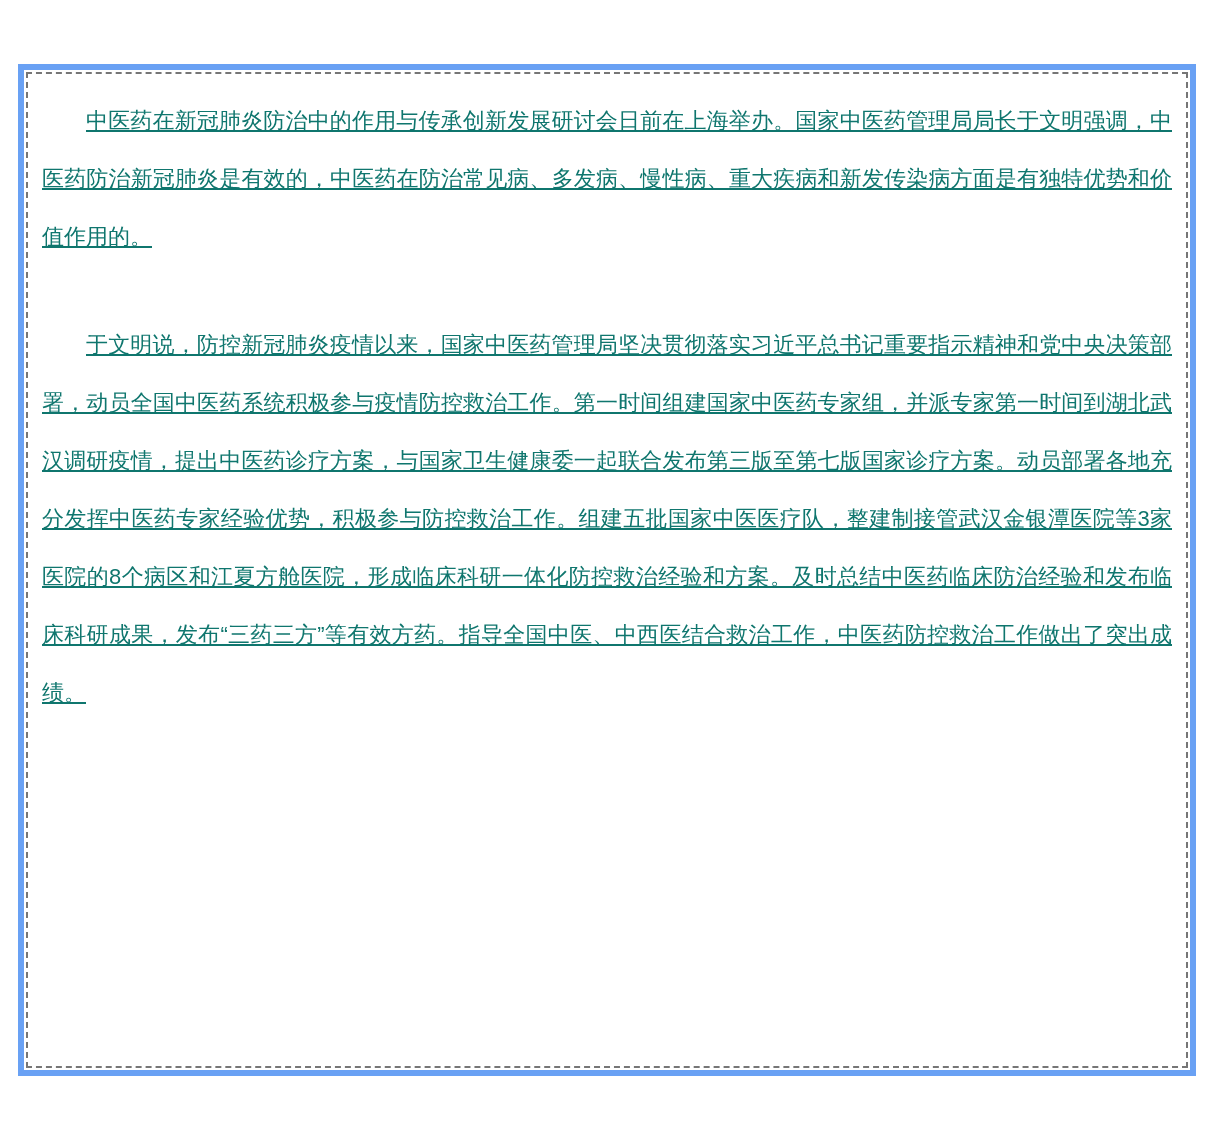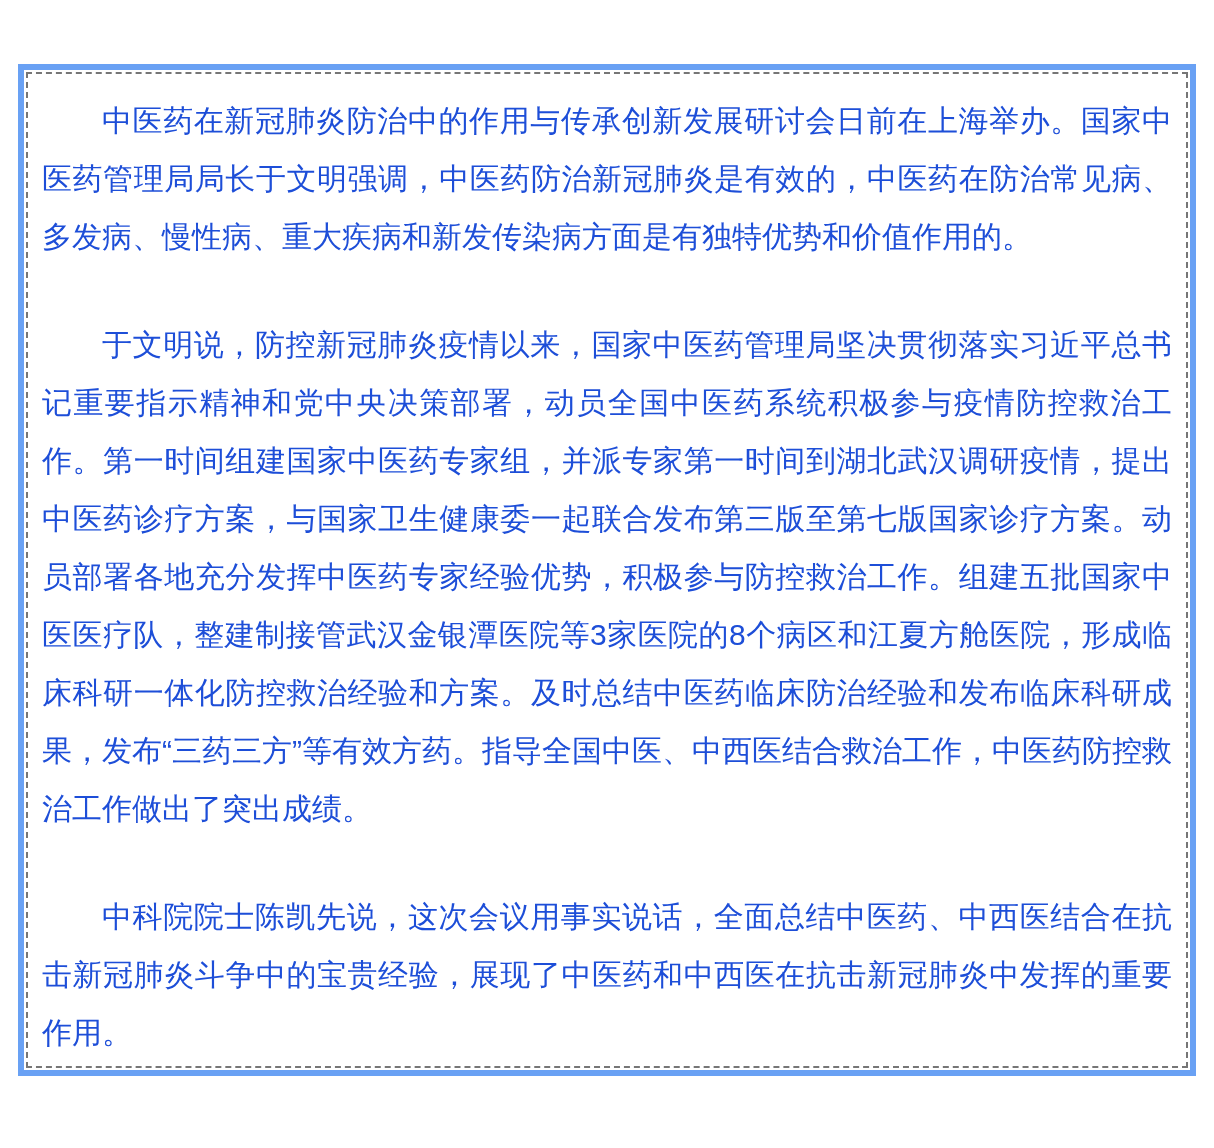--- a/index.html
+++ b/index.html
@@ -31,36 +31,36 @@
     top: 2px;
     right: 2px;
     bottom: 2px;
     box-sizing: border-box;
     border: 2px dashed #767676;
     padding: 18px 14px 30px 14px;
     overflow: hidden;
   }
   .para {
     margin: 0 0 50px 0;
-    font-size: 30px;
+    font-size: 22px;
     line-height: 58px;
-    color: #1d4ed8;
+    color: #0f766e;
     text-align: justify;
     text-justify: inter-ideograph;
     text-indent: 2em;
     letter-spacing: 0;
+    text-decoration: underline;
   }
   .para:last-child {
     margin-bottom: 0;
   }
 </style>
 </head>
 <body>
 
 <div class="page">
   <div class="frame">
     <div class="inner">
         <p class="para">中医药在新冠肺炎防治中的作用与传承创新发展研讨会日前在上海举办。国家中医药管理局局长于文明强调，中医药防治新冠肺炎是有效的，中医药在防治常见病、多发病、慢性病、重大疾病和新发传染病方面是有独特优势和价值作用的。</p>
         <p class="para">于文明说，防控新冠肺炎疫情以来，国家中医药管理局坚决贯彻落实习近平总书记重要指示精神和党中央决策部署，动员全国中医药系统积极参与疫情防控救治工作。第一时间组建国家中医药专家组，并派专家第一时间到湖北武汉调研疫情，提出中医药诊疗方案，与国家卫生健康委一起联合发布第三版至第七版国家诊疗方案。动员部署各地充分发挥中医药专家经验优势，积极参与防控救治工作。组建五批国家中医医疗队，整建制接管武汉金银潭医院等3家医院的8个病区和江夏方舱医院，形成临床科研一体化防控救治经验和方案。及时总结中医药临床防治经验和发布临床科研成果，发布“三药三方”等有效方药。指导全国中医、中西医结合救治工作，中医药防控救治工作做出了突出成绩。</p>
-        <p class="para">中科院院士陈凯先说，这次会议用事实说话，全面总结中医药、中西医结合在抗击新冠肺炎斗争中的宝贵经验，展现了中医药和中西医在抗击新冠肺炎中发挥的重要作用。</p>
       </div>
   </div>
 </div>
 
 </body></html>

